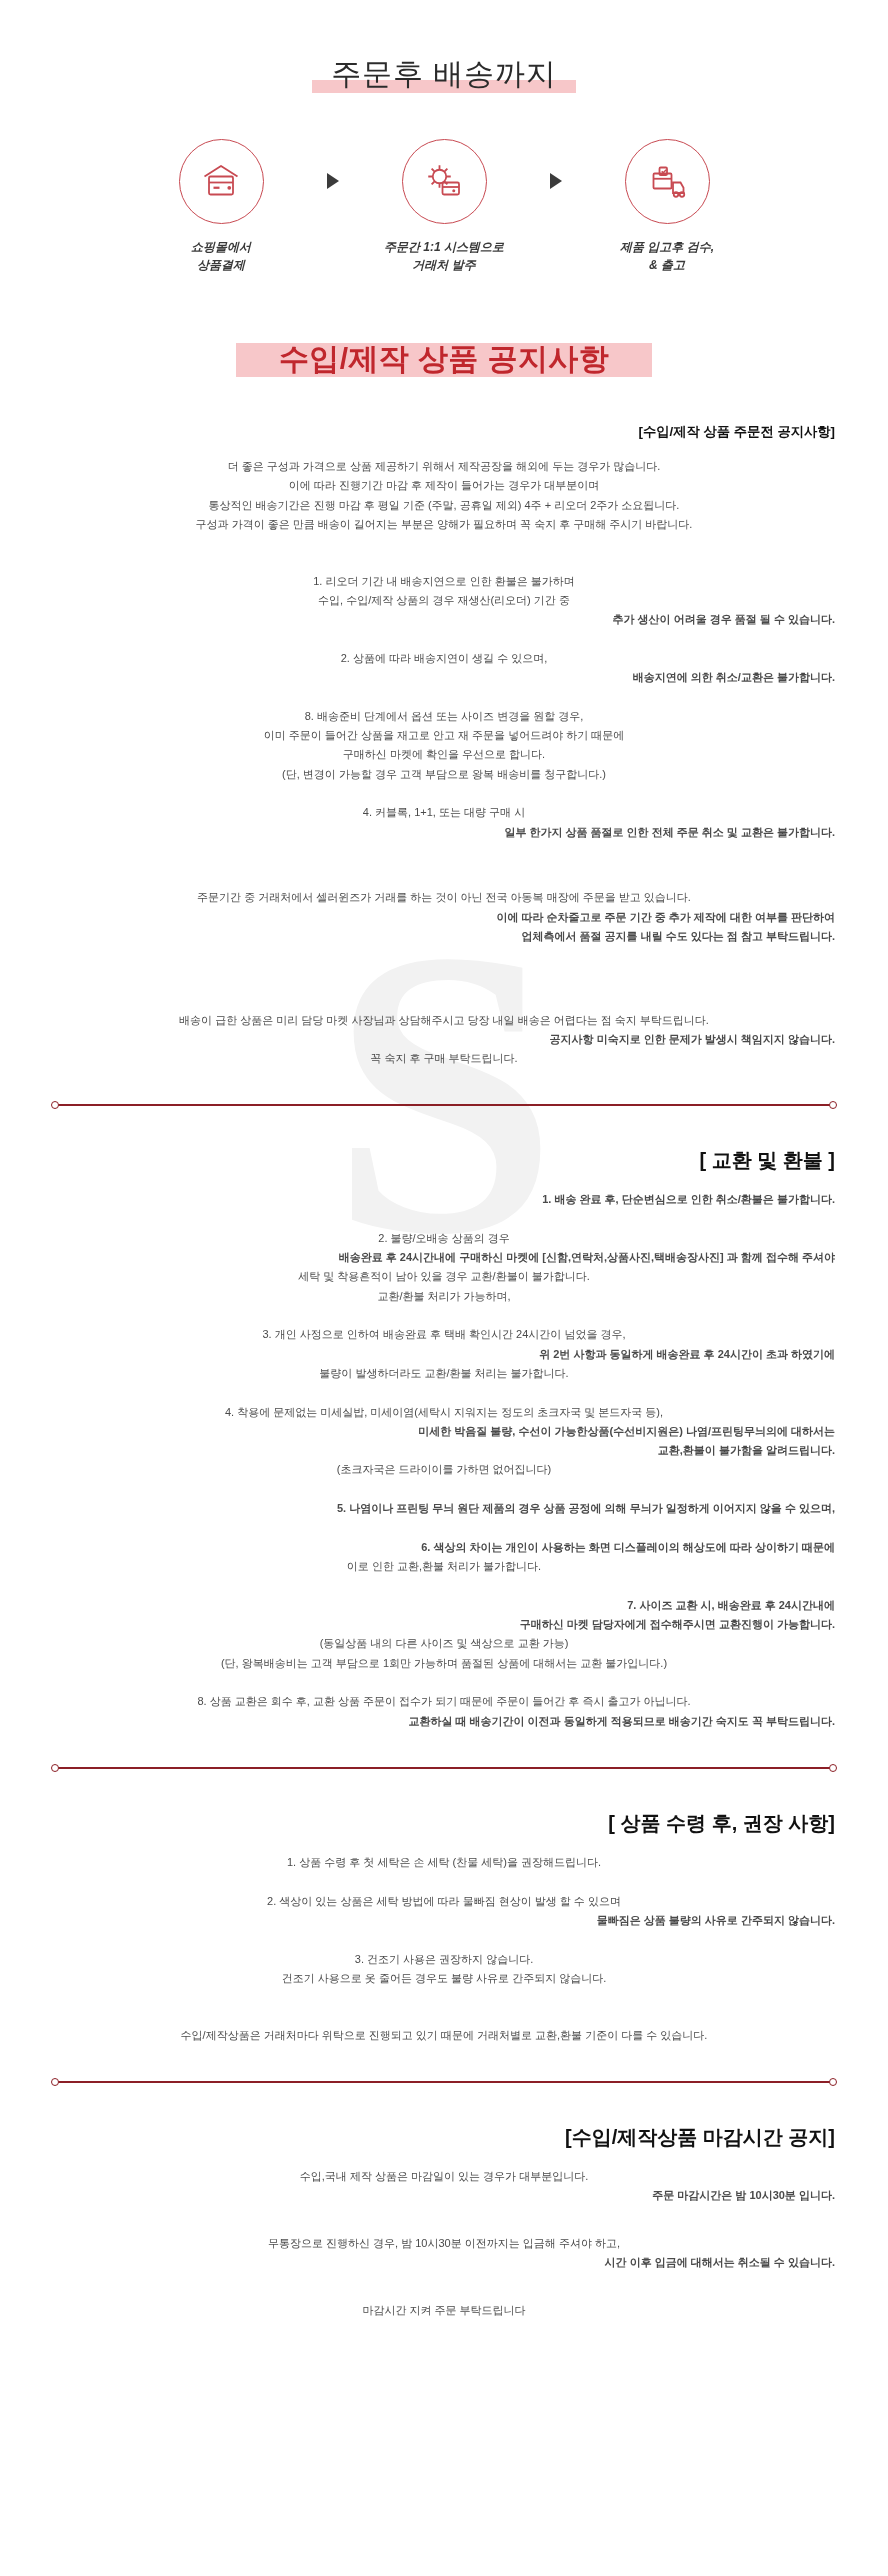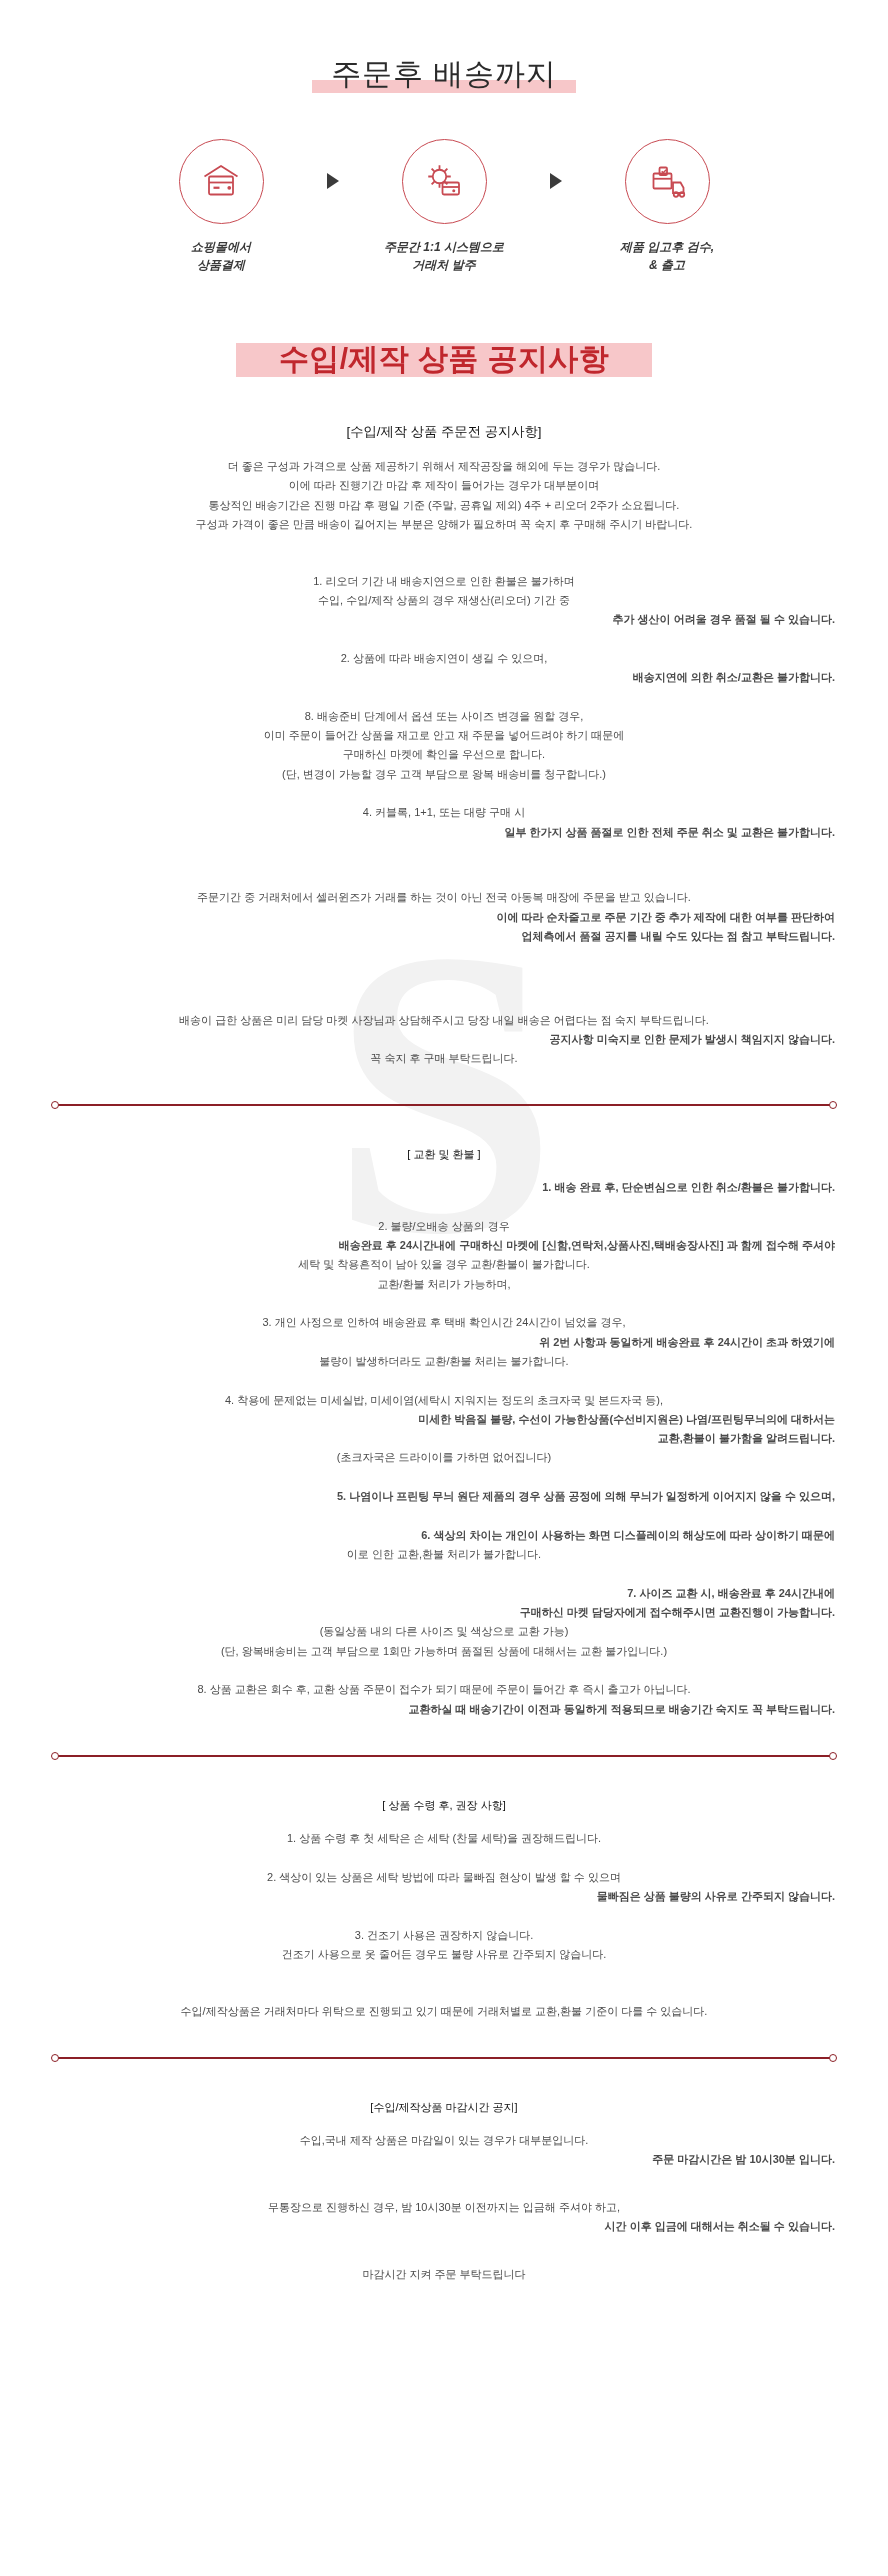--- a/index.html
+++ b/index.html
@@ -137,27 +137,28 @@
   
   .content {
     position: relative;
     z-index: 1;
     width: 888px;
     padding: 0 53px;
     text-align: center;
   }
   .sec-title {
     font-size: 13.3px;
-    font-weight: normal;
+    font-weight: bold;
     color: #111;
     margin-top: 41px;
     margin-bottom: 16px;
+    text-align: right;
   }
   .sec-title.big {
-    font-size: 11px;
+    font-size: 20px;
   }
   p.line {
     font-size: 11px;
     line-height: 1.75;
     color: #4a4a4a;
     margin: 0;
   }
   .blk { margin-bottom: 19.5px; }
   .blk:last-child { margin-bottom: 0; }
   .red {

